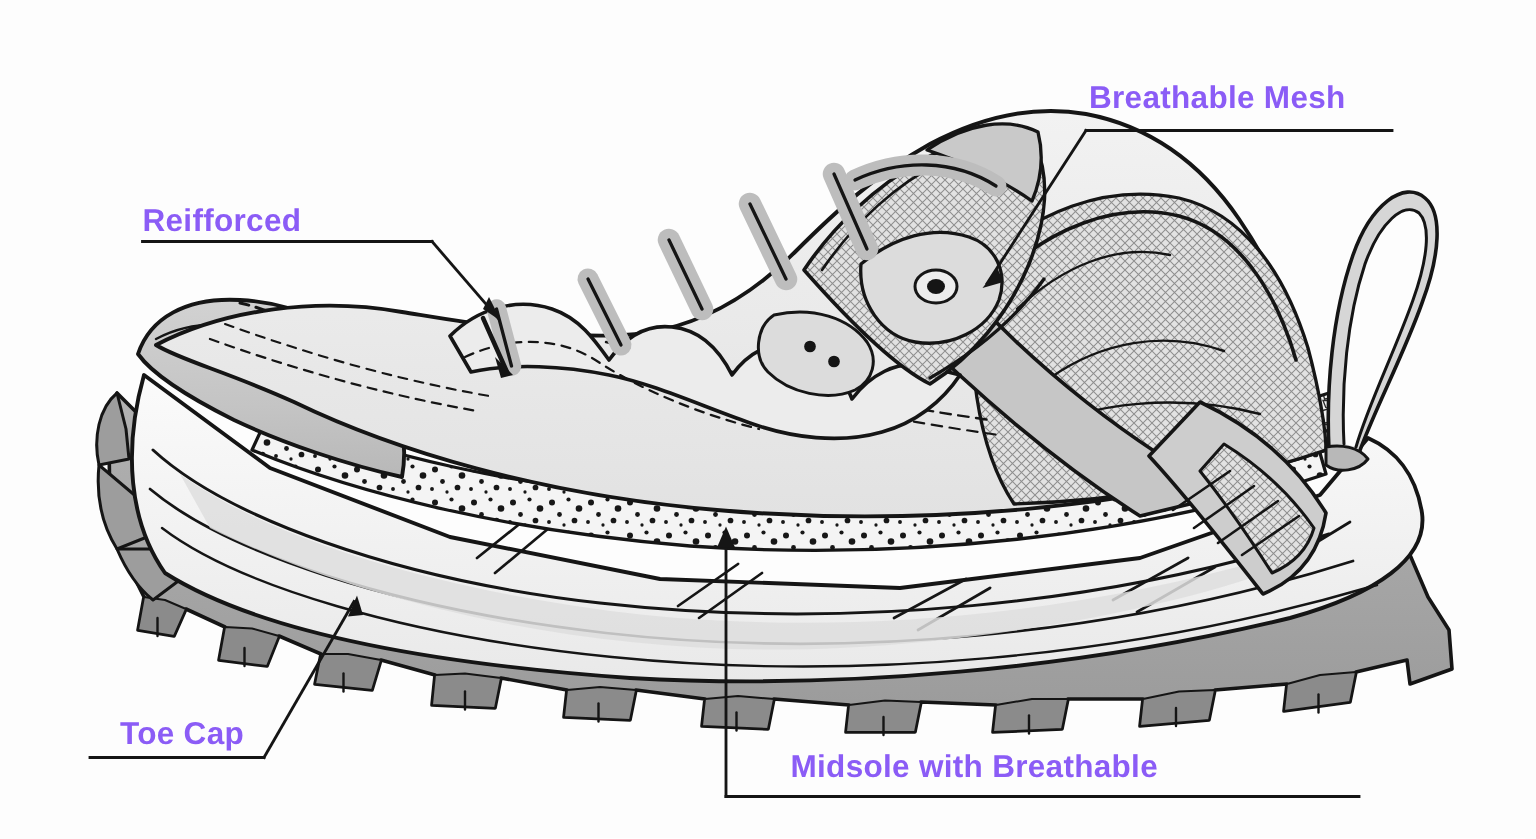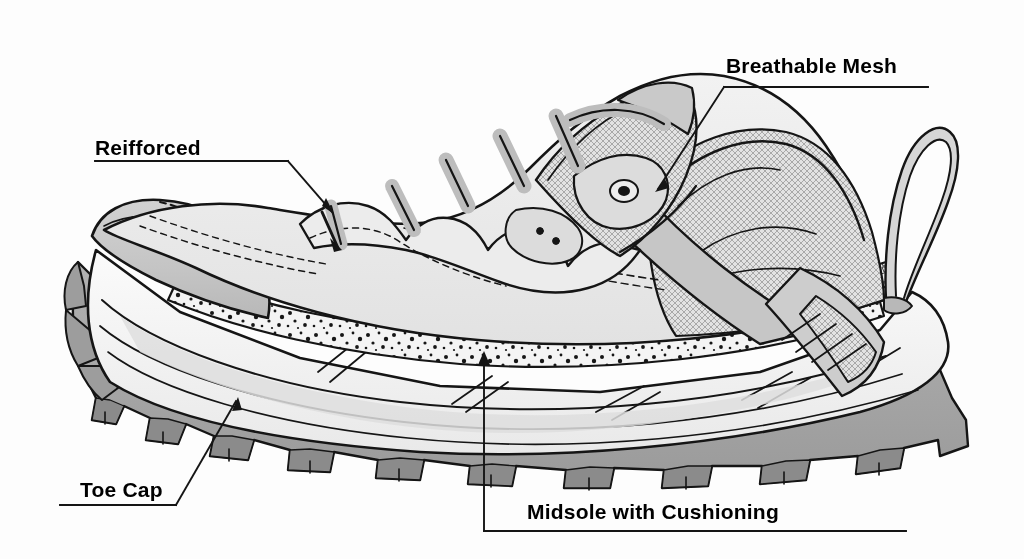--- a/index.html
+++ b/index.html
@@ -24,21 +24,21 @@
     left: 0;
     width: 1024px;
     height: 559px;
   }
   .callout-label {
     position: absolute;
     font-family: "Liberation Sans", sans-serif;
     font-weight: bold;
     font-size: 21px;
     letter-spacing: 0.2px;
-    color: #000000;
+    color: #8b5cf6;
     white-space: nowrap;
     line-height: 1;
   }
   #label-reinforced { left: 95px; top: 137px; text-align: center; }
   #label-mesh       { left: 726px; top: 55px; }
   #label-toecap     { left: 80px;  top: 479px; text-align: center; }
   #label-midsole    { left: 527px; top: 501px; }
 </style>
 </head>
 <body>
@@ -360,15 +360,15 @@
       </g>
     </g>
   </svg>
 
   <div class="callout-label" id="label-reinforced">Reifforced</div>
 
   <div class="callout-label" id="label-mesh">Breathable Mesh</div>
 
   <div class="callout-label" id="label-toecap">Toe Cap</div>
 
-  <div class="callout-label" id="label-midsole">Midsole with Cushioning</div>
+  <div class="callout-label" id="label-midsole">Midsole with Breathable</div>
 
 </div>
 
 </body></html>

